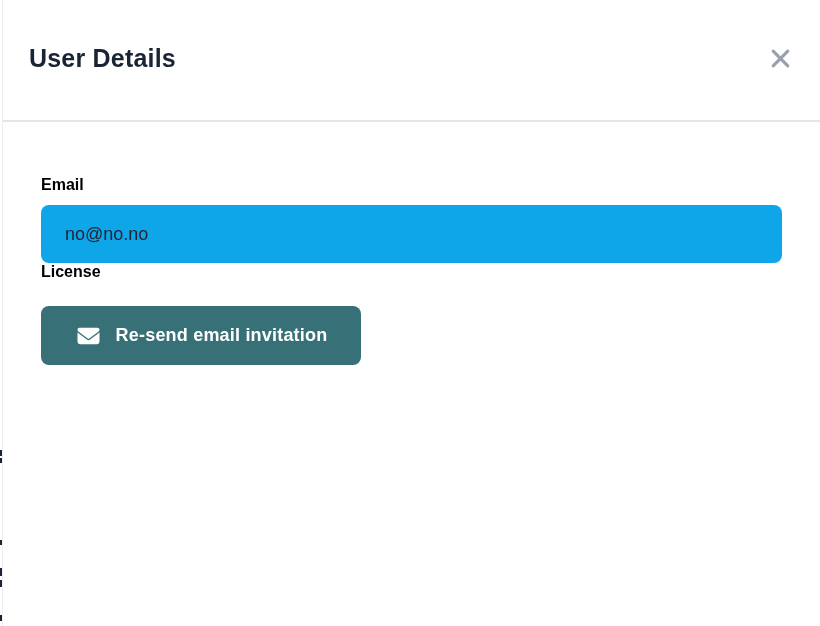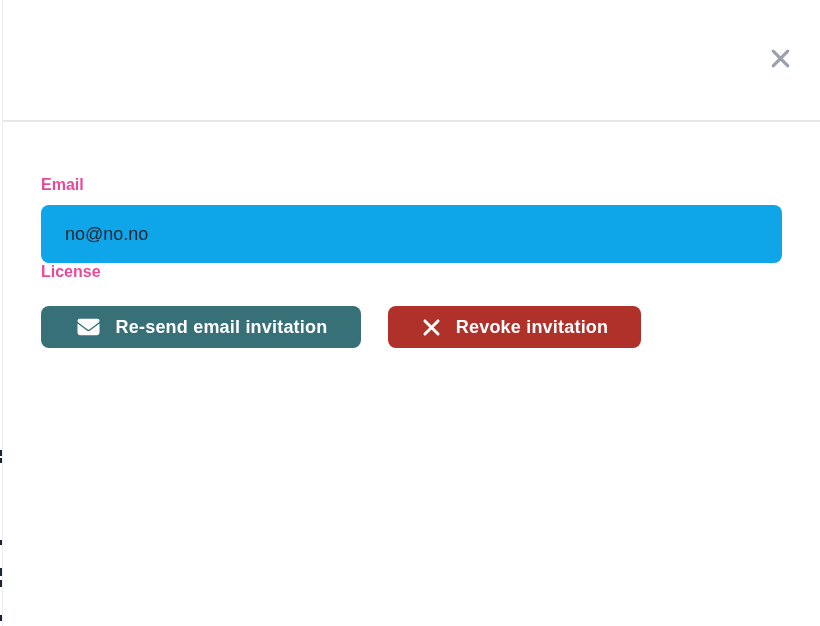--- a/index.html
+++ b/index.html
@@ -44,38 +44,38 @@
     display: flex; align-items: center; justify-content: center;
   }
   .close-btn svg { display: block; }
 
   .modal-body { padding: 0 38px; }
 
   .field-group { }
   .field-group.first { margin-top: 54px; }
   .field-label {
     display: block;
-    font-size: 16px; font-weight: 700; color: #ec4899;
+    font-size: 16px; font-weight: 700; color: #000000;
     margin-bottom: 11px;
   }
   .field-input {
     display: block; width: 100%; height: 58px;
     background: #0ea5e9; border: none; border-radius: 8px;
     padding: 0 24px;
     font-family: "Liberation Sans", "DejaVu Sans", sans-serif;
     font-size: 18px; color: #212734;
     outline: none;
   }
 
   .button-row {
     margin-top: 25px;
     display: flex; align-items: center; gap: 27px;
   }
   .btn {
-    height: 42px; border: none; border-radius: 8px;
+    height: 59px; border: none; border-radius: 8px;
     display: inline-flex; align-items: center; justify-content: center;
     gap: 14px; padding: 0 26px;
     font-family: "Liberation Sans", "DejaVu Sans", sans-serif;
     font-size: 18px; font-weight: 600; color: #ffffff;
     cursor: pointer; letter-spacing: 0.2px;
   }
   .btn-resend { background: #377077; min-width: 320px; }
   .btn-revoke { background: #b0302a; min-width: 253px; }
   .btn .icon { display: inline-flex; align-items: center; }
 </style>
@@ -87,20 +87,21 @@
   <div class="bg-fragment frag-2"></div>
   <div class="bg-fragment frag-3"></div>
   <div class="bg-fragment frag-4"></div>
   <div class="bg-fragment frag-5"></div>
   <div class="bg-fragment frag-6"></div>
 </div>
 
 <div class="modal">
 
   <div class="modal-header">
+    <h1 class="modal-title">User Details</h1>
     <button class="close-btn" aria-label="Close">
       <span class="icon">
         <svg width="25" height="25" viewBox="0 0 24 24">
           <path d="M5 5 L19 19 M19 5 L5 19" stroke="#9aa1ac" stroke-width="3" stroke-linecap="round" fill="none"></path>
         </svg>
       </span>
     </button>
   </div>
 
   <div class="modal-body">
@@ -119,25 +120,17 @@
 
       <button class="btn btn-resend">
         <span class="icon">
           <svg width="27" height="22" viewBox="0 0 512 512">
             <path fill="#ffffff" d="M48 64C21.5 64 0 85.5 0 112c0 15.1 7.1 29.3 19.2 38.4L236.8 313.6c11.4 8.5 27 8.5 38.4 0L492.8 150.4c12.1-9.1 19.2-23.3 19.2-38.4c0-26.5-21.5-48-48-48H48zM0 176V384c0 35.3 28.7 64 64 64H448c35.3 0 64-28.7 64-64V176L294.4 339.2c-22.8 17.1-54 17.1-76.8 0L0 176z"></path>
           </svg>
         </span>
         <span>Re-send email invitation</span>
       </button>
 
-      <button class="btn btn-revoke">
-        <span class="icon">
-          <svg width="21" height="21" viewBox="0 0 24 24">
-            <path d="M4.5 4.5 L19.5 19.5 M19.5 4.5 L4.5 19.5" stroke="#ffffff" stroke-width="3.4" stroke-linecap="round" fill="none"></path>
-          </svg>
-        </span>
-        <span>Revoke invitation</span>
-      </button>
 
     </div>
 
   </div>
 </div>
 
 </body></html>

